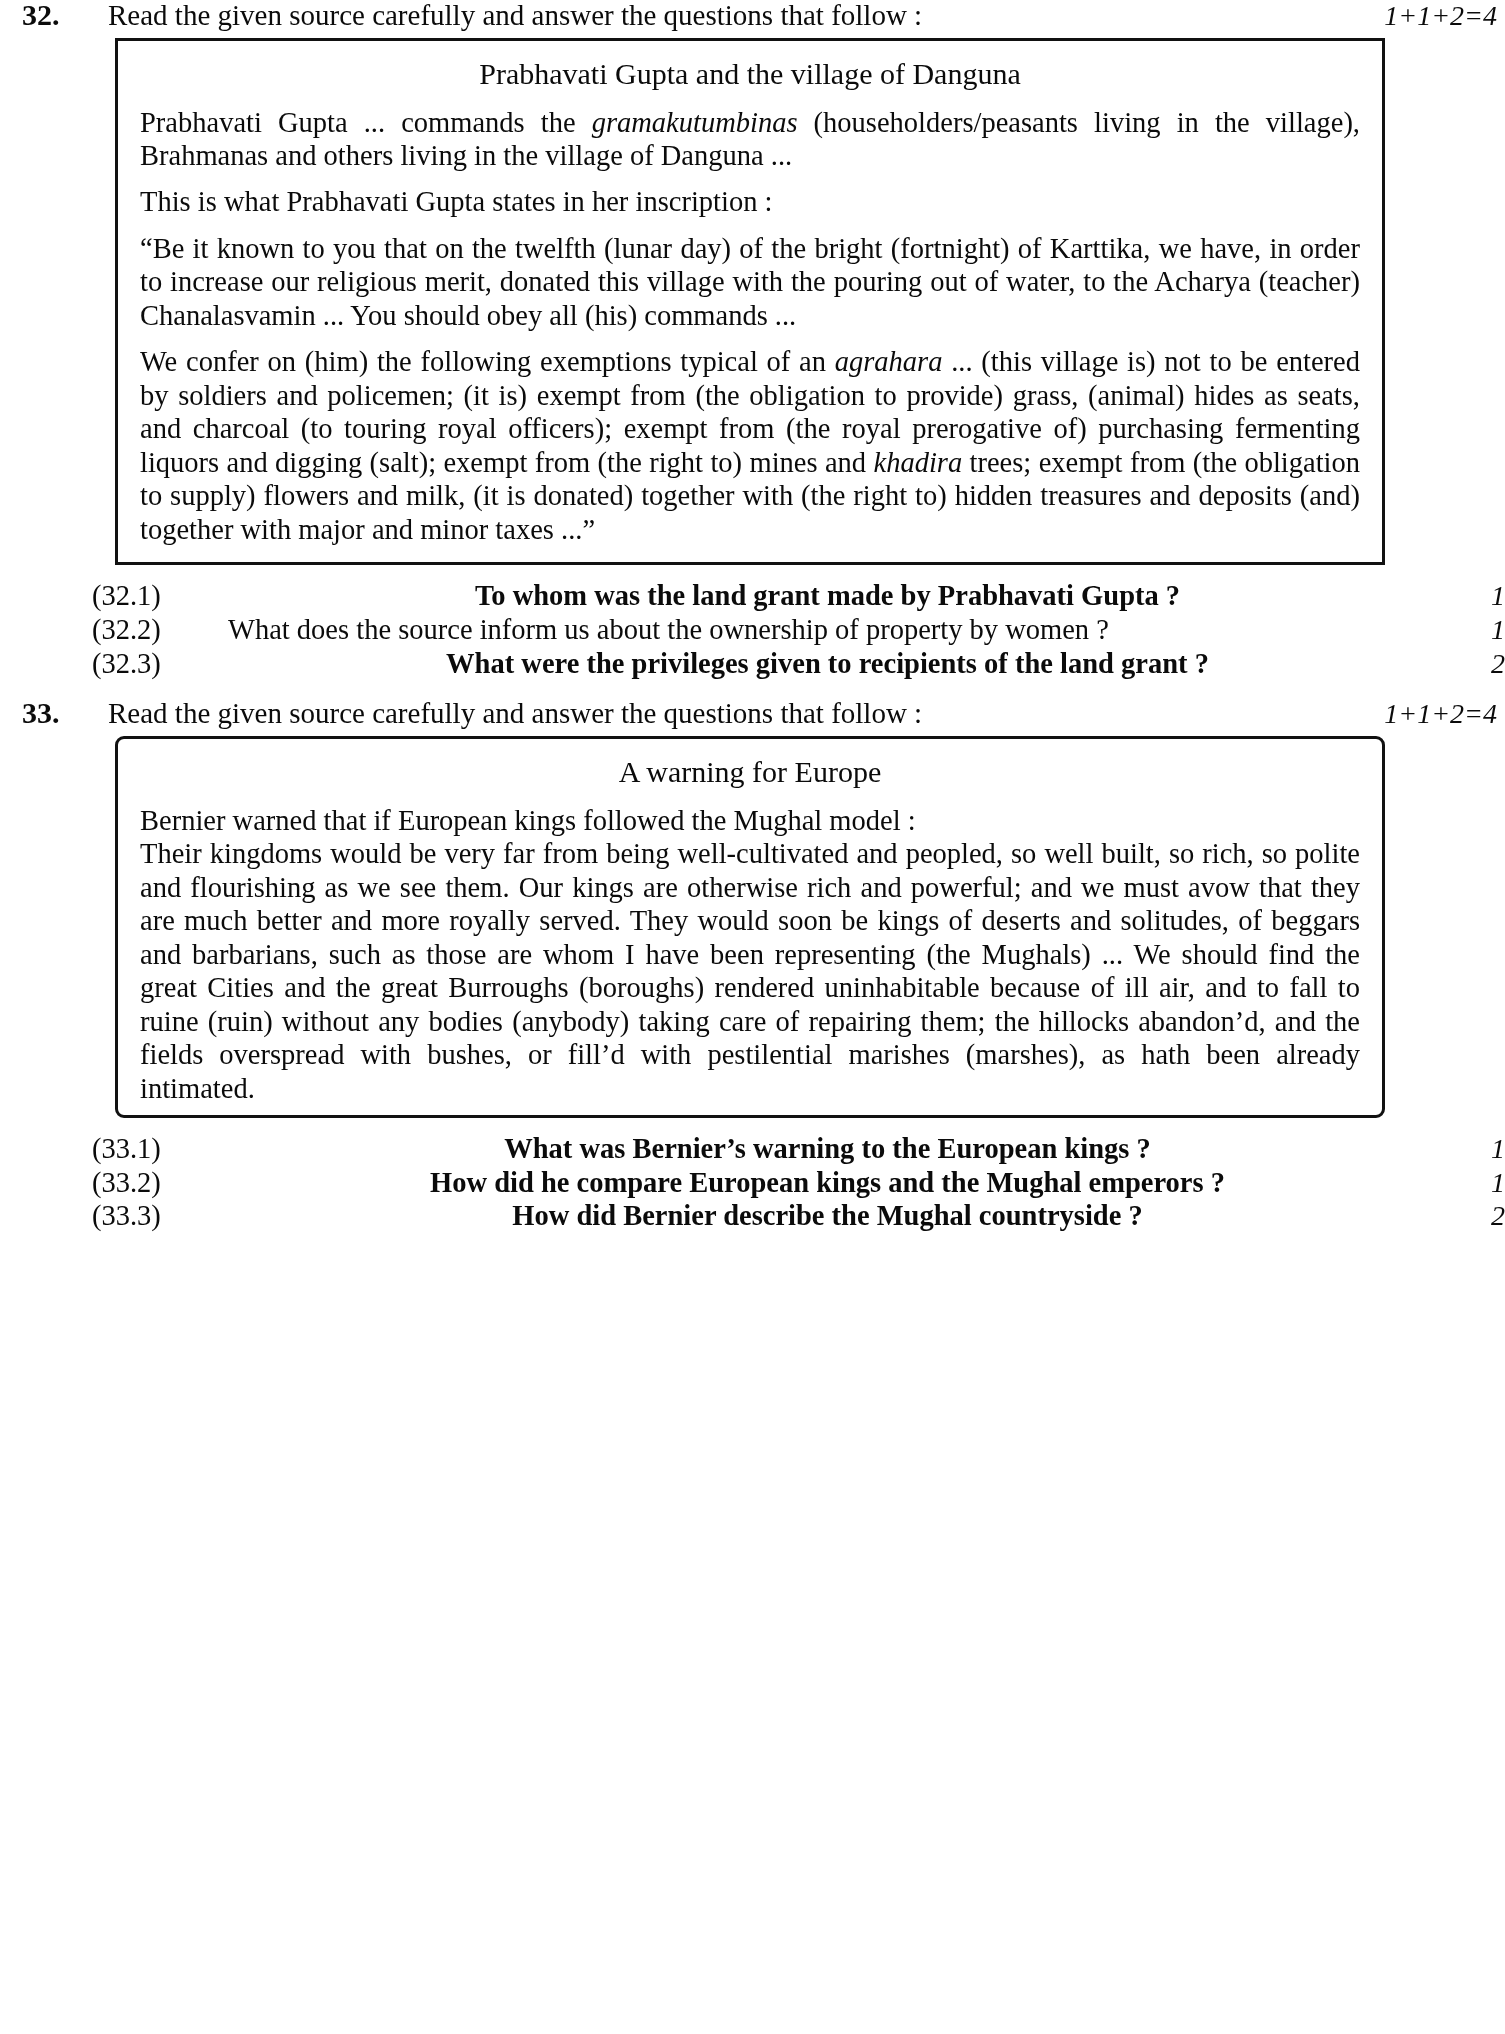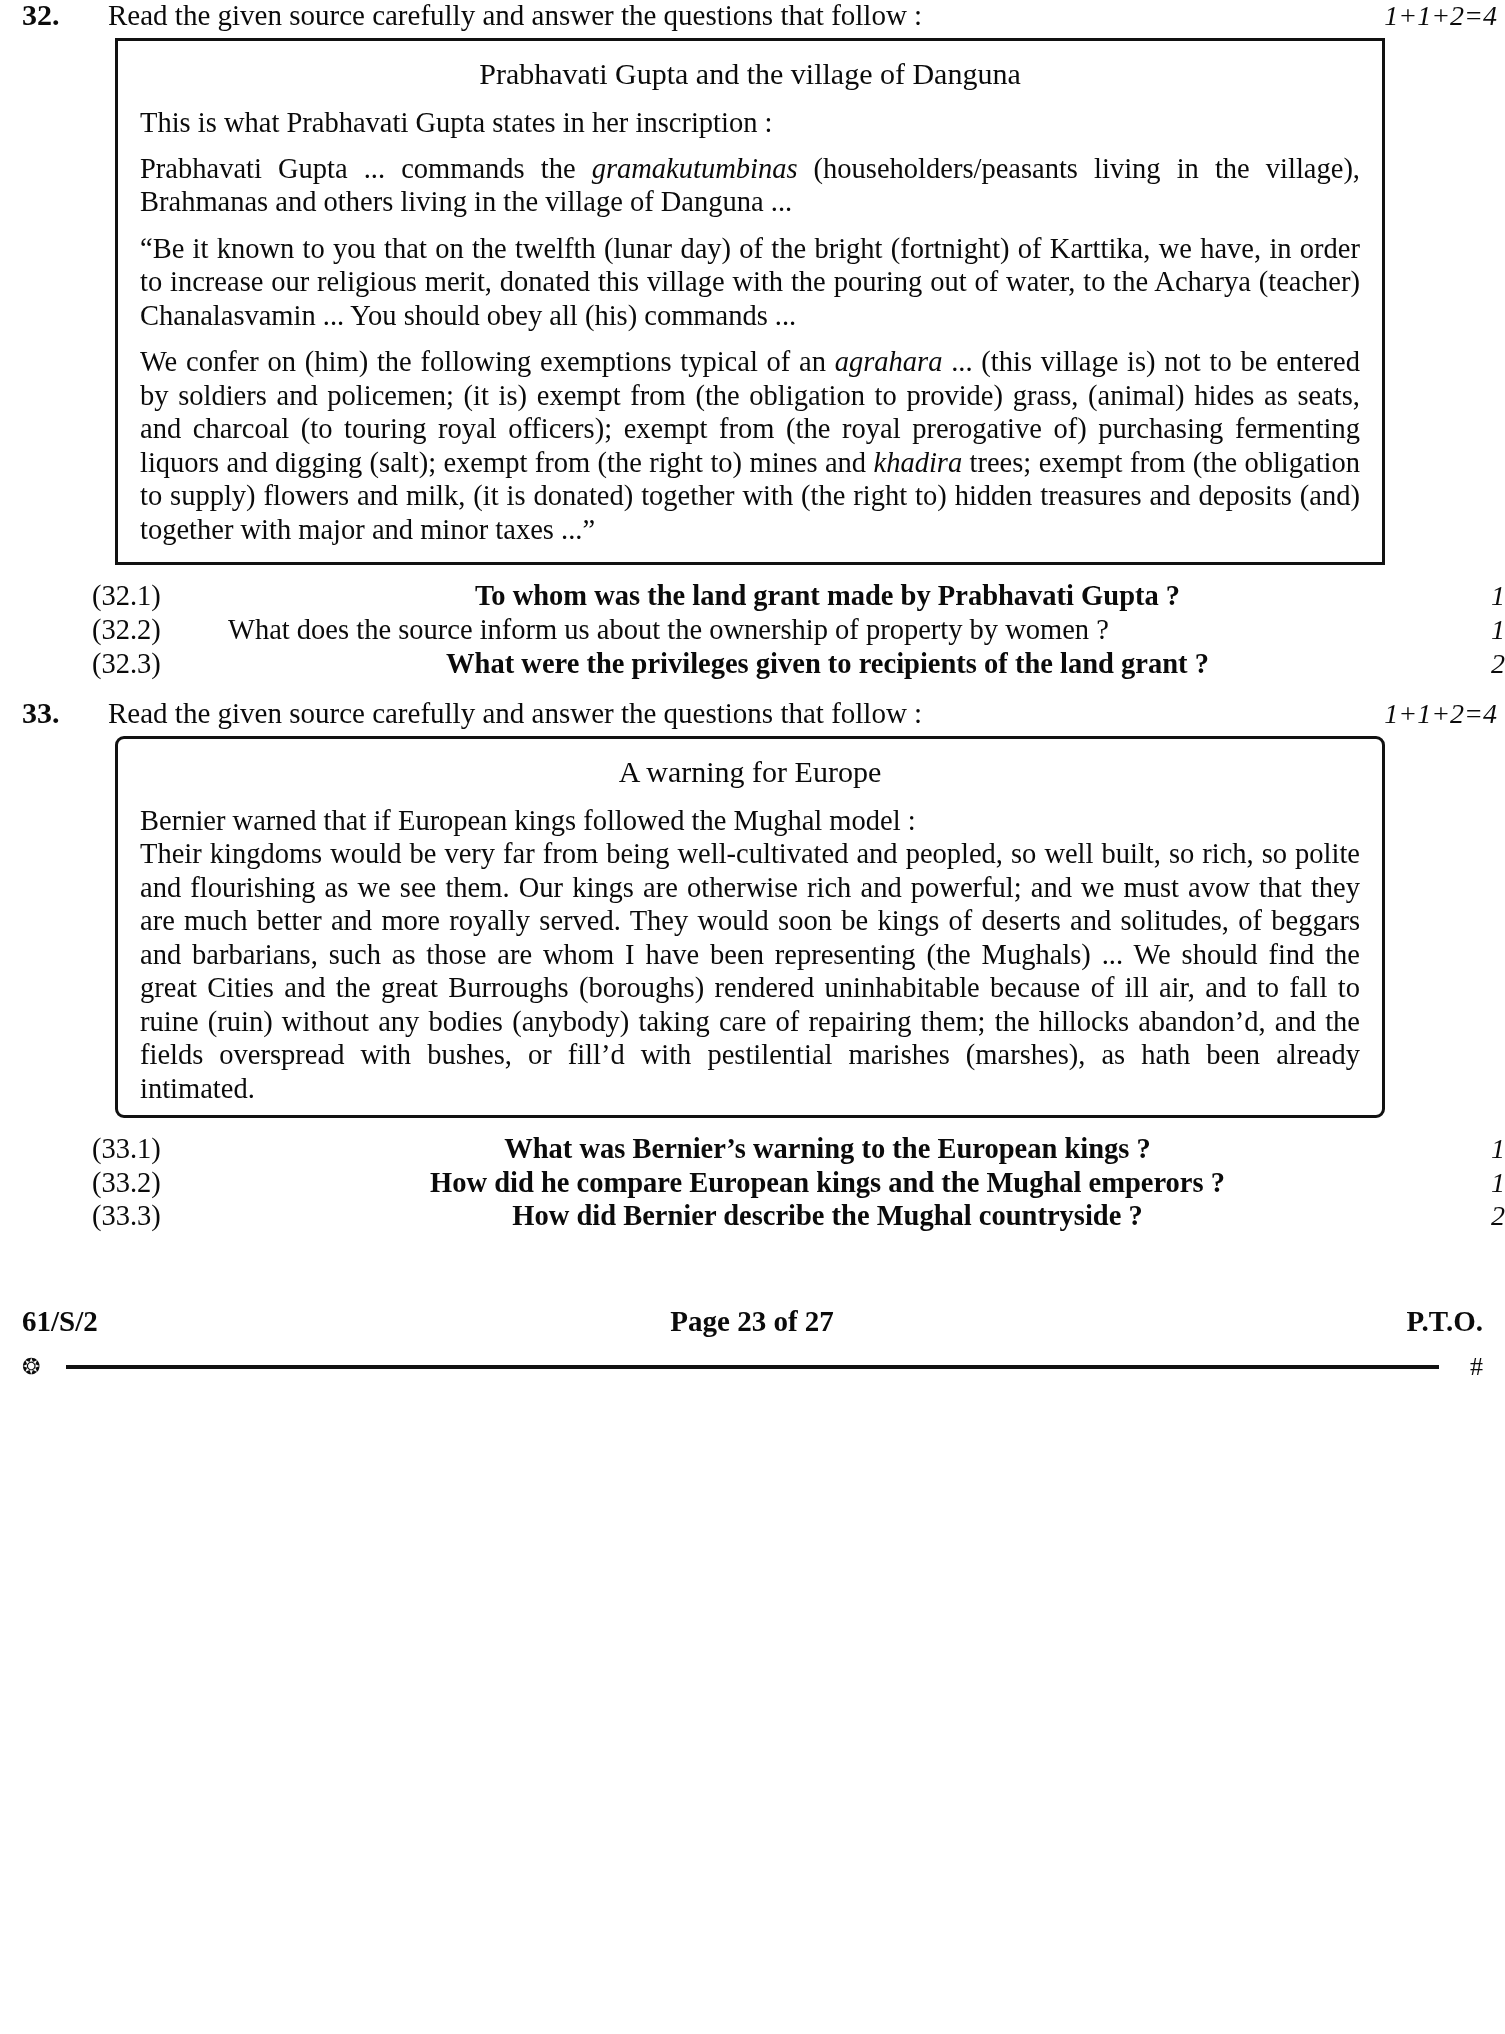--- a/index.html
+++ b/index.html
@@ -165,23 +165,23 @@
 
     <div class="qhead">
       <span class="qnum">32.</span>
       <span class="qhead-text">Read the given source carefully and answer the questions that follow :</span>
       <span class="qhead-marks">1+1+2=4</span>
     </div>
 
     <div class="sourcebox">
       <div class="src-title">Prabhavati Gupta and the village of Danguna</div>
 
+      <p class="src-p"><span>Prabhavati Gupta ... commands the </span><i>gramakutumbinas</i><span> (householders/peasants living in the village), Brahmanas and others living in the village of Danguna ...</span></p>
+
       <p class="src-p nojust">This is what Prabhavati Gupta states in her inscription :</p>
-
-      <p class="src-p"><span>Prabhavati Gupta ... commands the </span><i>gramakutumbinas</i><span> (householders/peasants living in the village), Brahmanas and others living in the village of Danguna ...</span></p>
 
       <p class="src-p">“Be it known to you that on the twelfth (lunar day) of the bright (fortnight) of Karttika, we have, in order to increase our religious merit, donated this village with the pouring out of water, to the Acharya (teacher) Chanalasvamin ... You should obey all (his) commands ...</p>
 
       <p class="src-p last"><span>We confer on (him) the following exemptions typical of an </span><i>agrahara</i><span> ... (this village is) not to be entered by soldiers and policemen; (it is) exempt from (the obligation to provide) grass, (animal) hides as seats, and charcoal (to touring royal officers); exempt from (the royal prerogative of) purchasing fermenting liquors and digging (salt); exempt from (the right to) mines and </span><i>khadira</i><span> trees; exempt from (the obligation to supply) flowers and milk, (it is donated) together with (the right to) hidden treasures and deposits (and) together with major and minor taxes ...”</span></p>
     </div>
 
     <div class="subqs">
       <div class="subq">
         <span class="subq-label">(32.1)</span>
         <span class="subq-text nojust">To whom was the land grant made by Prabhavati Gupta ?</span>
@@ -228,26 +228,14 @@
         <span class="subq-mark">1</span>
       </div>
       <div class="subq">
         <span class="subq-label">(33.3)</span>
         <span class="subq-text nojust">How did Bernier describe the Mughal countryside ?</span>
         <span class="subq-mark">2</span>
       </div>
     </div>
   </div>
 
-  <div class="footer">
-    <div class="footer-row">
-      <span class="footer-left">61/S/2</span>
-      <span class="footer-mid">Page 23 of 27</span>
-      <span class="footer-right">P.T.O.</span>
-    </div>
-    <div class="footer-rule-row">
-      <span class="rule-mark-left">❂</span>
-      <span class="rule-line"></span>
-      <span class="rule-mark-right">#</span>
-    </div>
-  </div>
 
 </div>
 
 </body></html>

